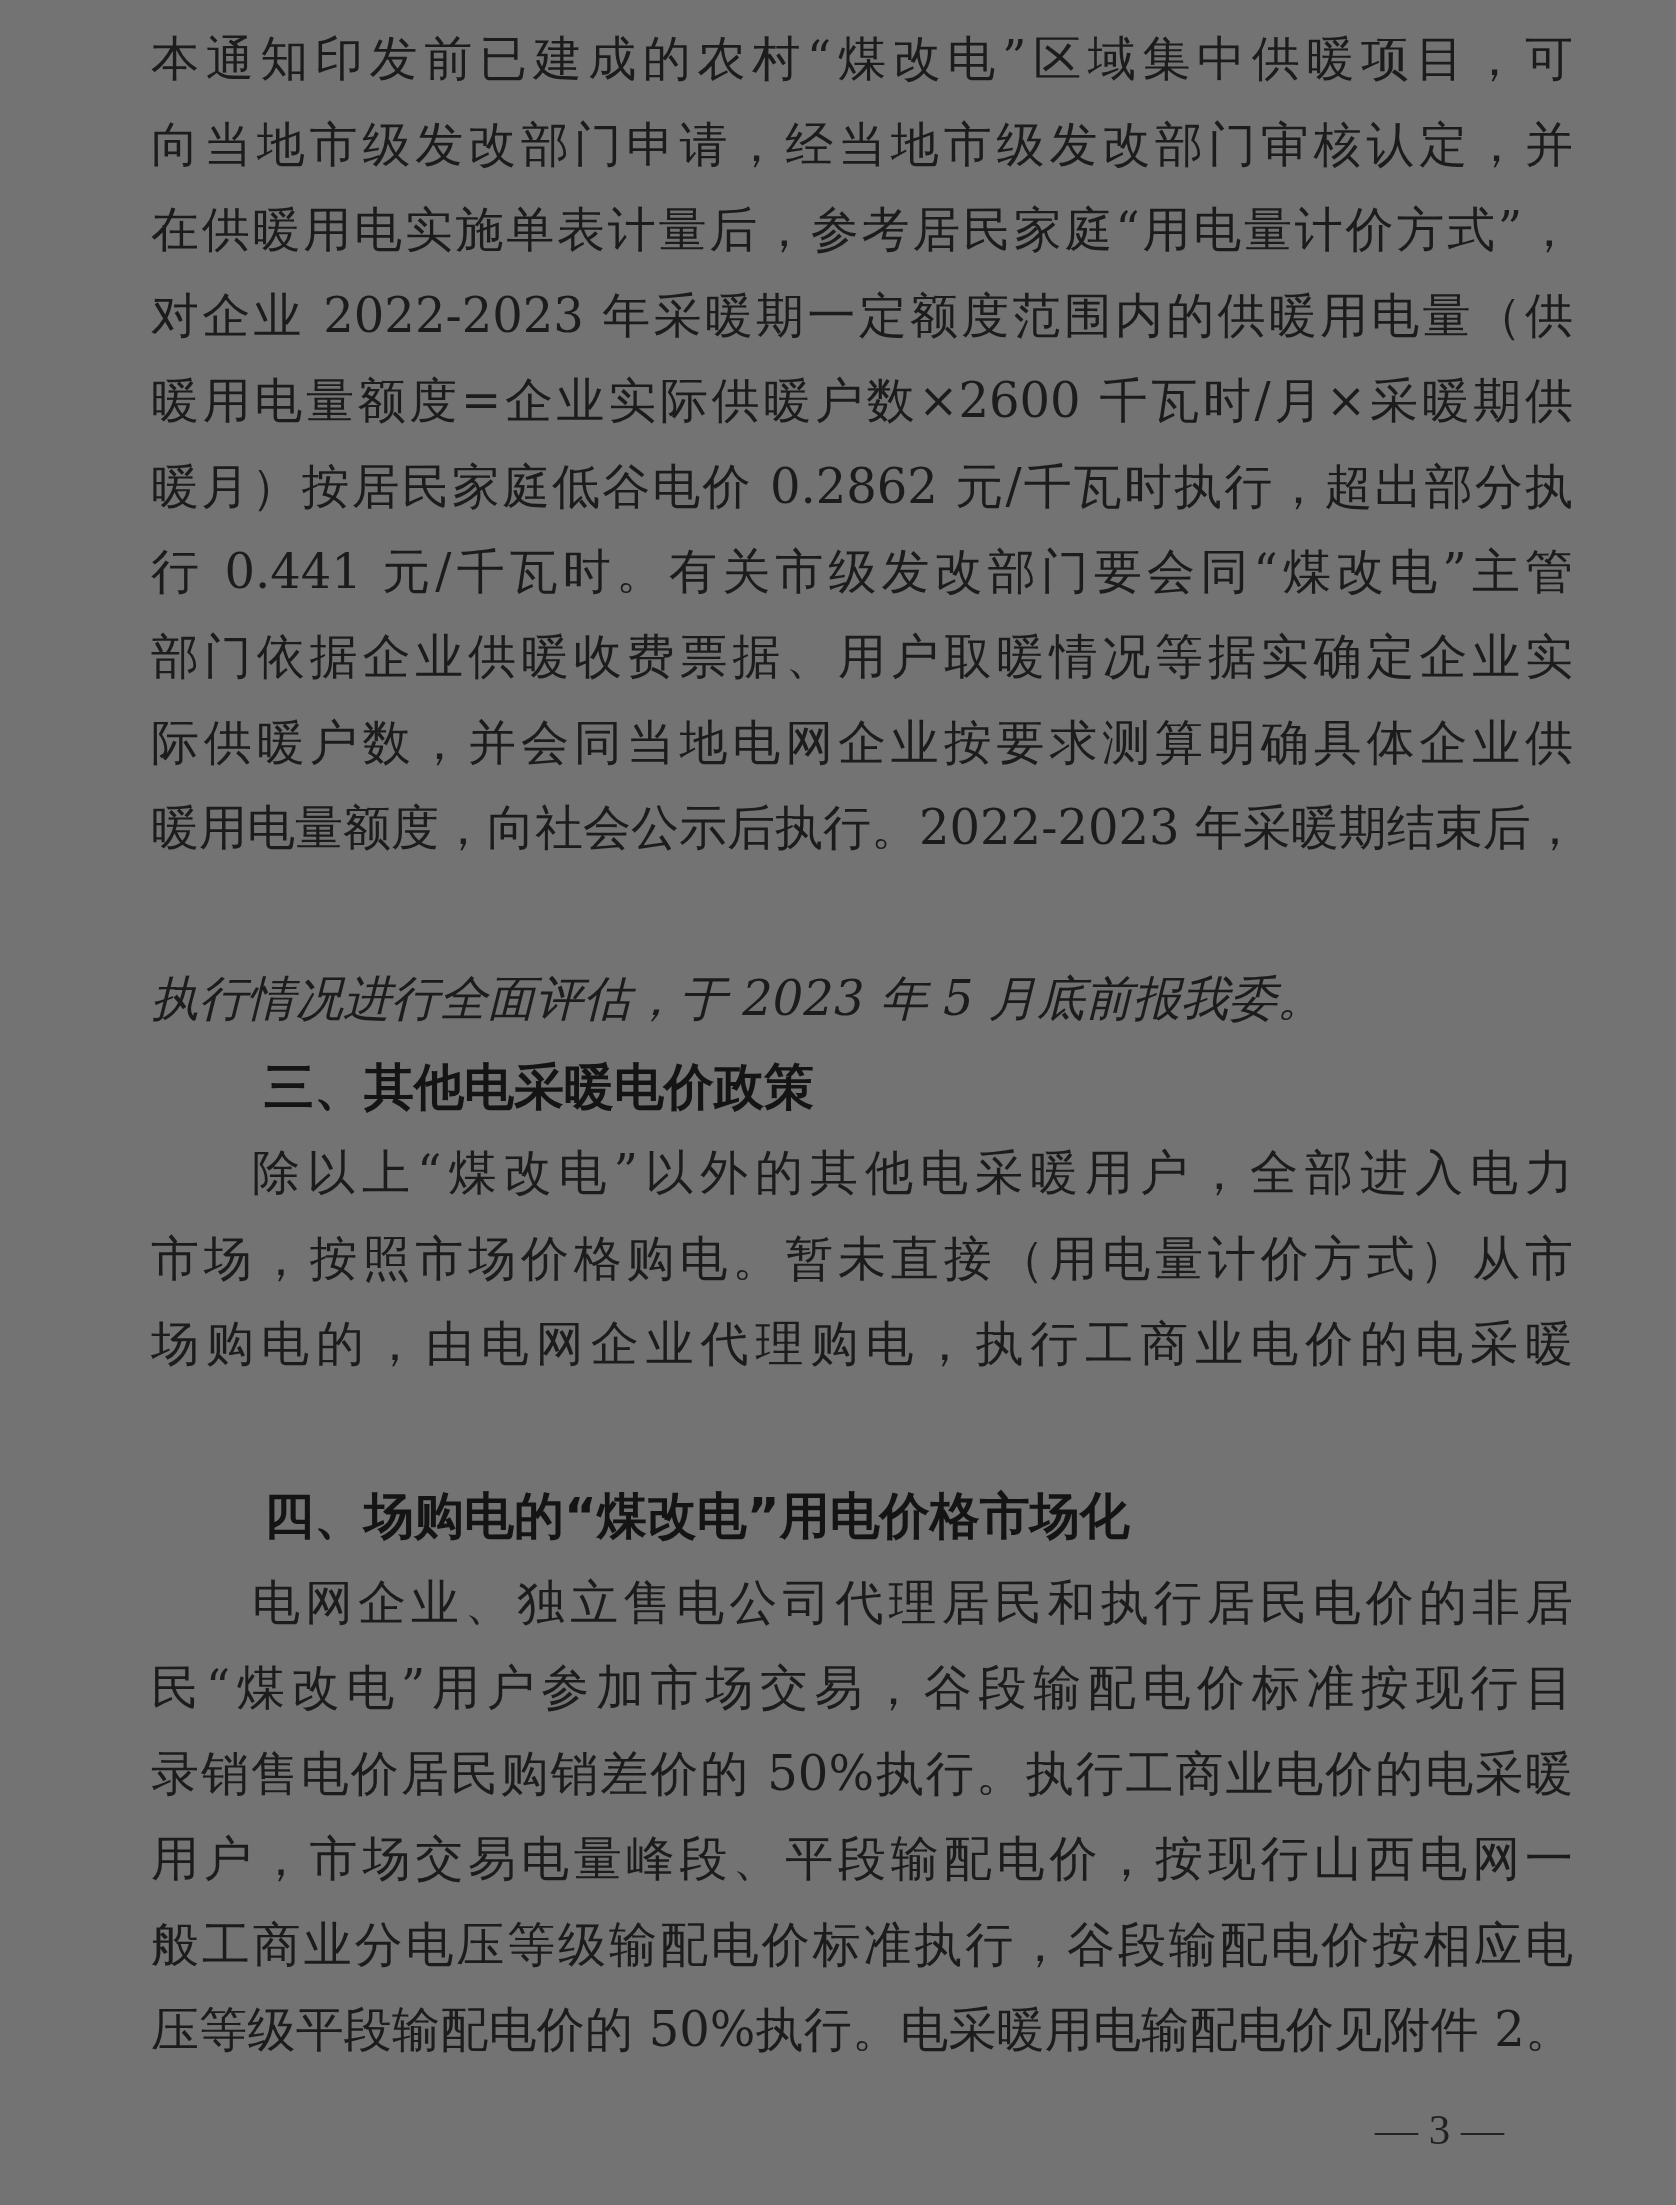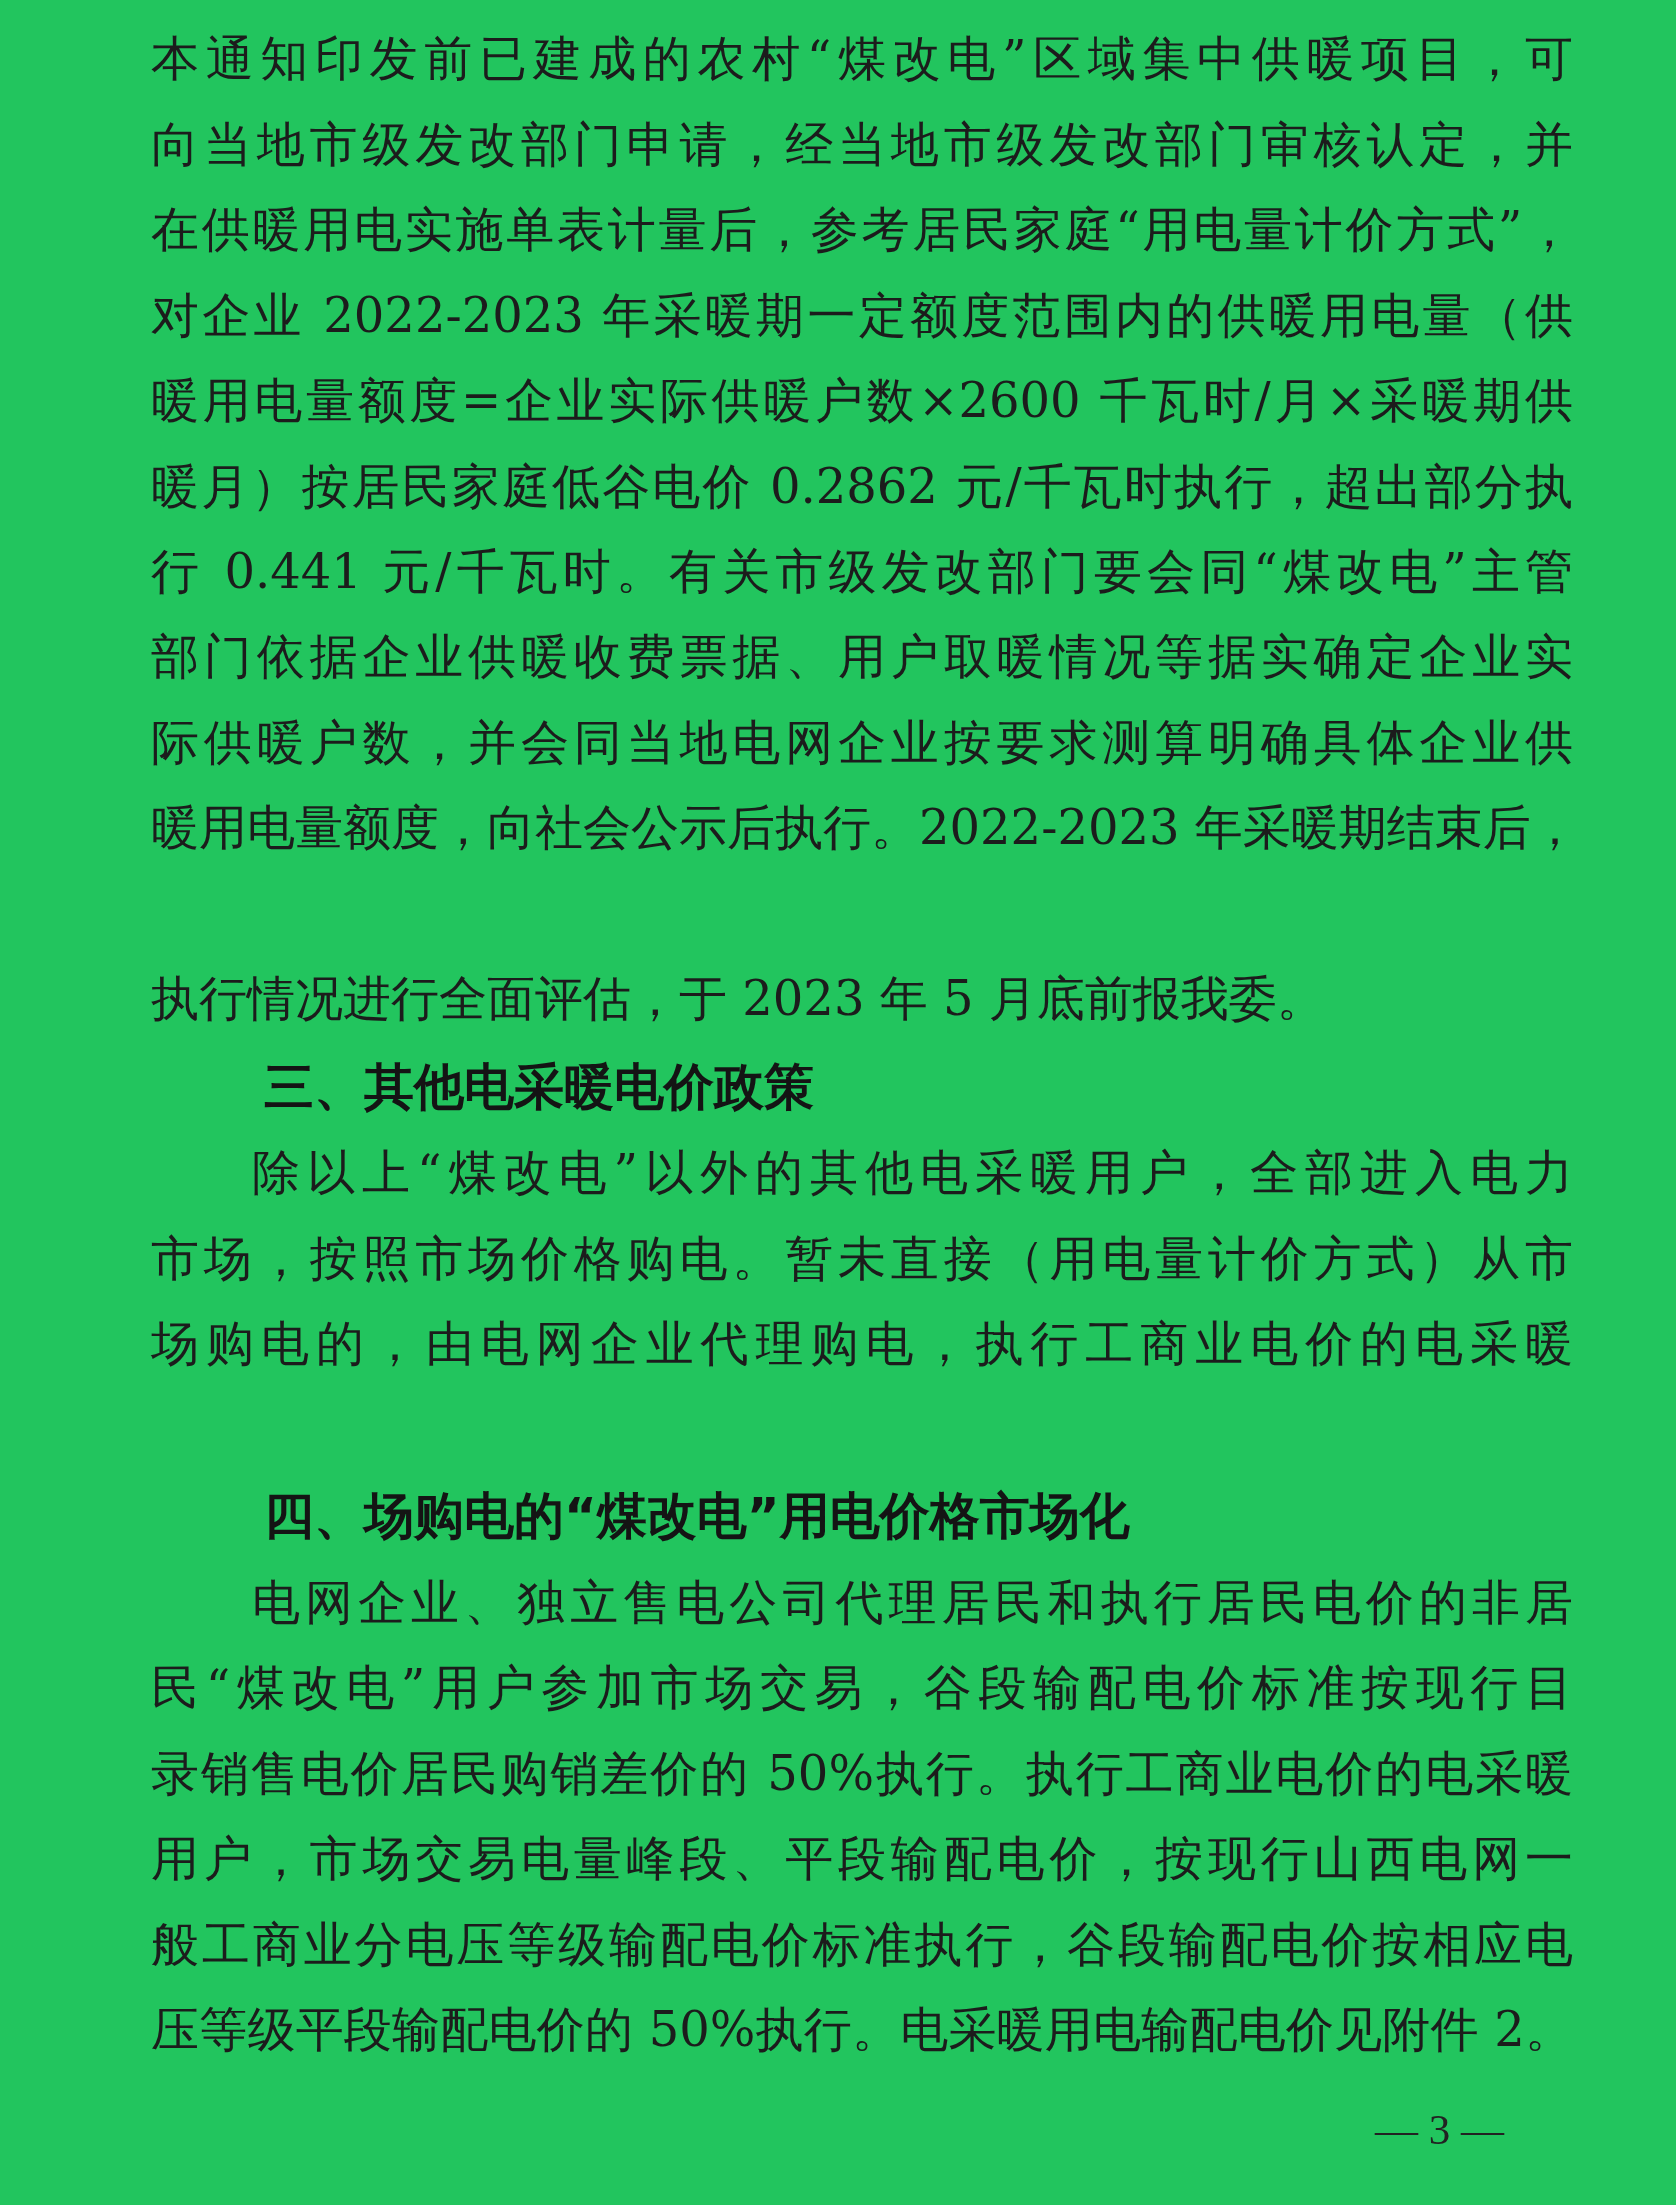--- a/index.html
+++ b/index.html
@@ -13,38 +13,39 @@
       position: relative;
       overflow: hidden;
       color: #1a1a1a;
     }
     .page {
       position: absolute;
       left: 0;
       top: 0;
       width: 1676px;
       height: 2205px;
-      background: #22c55e;
+      background: #737373;
     }
     .line {
       position: absolute;
       left: 151px;
       width: 1422px;
       height: 85px;
       line-height: 85px;
       font-family: "DejaVu Serif", "Liberation Serif", serif;
       font-size: 48px;
       white-space: nowrap;
       text-align: justify;
       text-align-last: justify;
       letter-spacing: 0px;
       color: #1c1c1c;
     }
     .line.last {
       text-align-last: left;
+      font-style: italic;
     }
     .line.indent {
       left: 252px;
       width: 1321px;
     }
     .heading {
       position: absolute;
       left: 252px;
       height: 85px;
       line-height: 85px;

